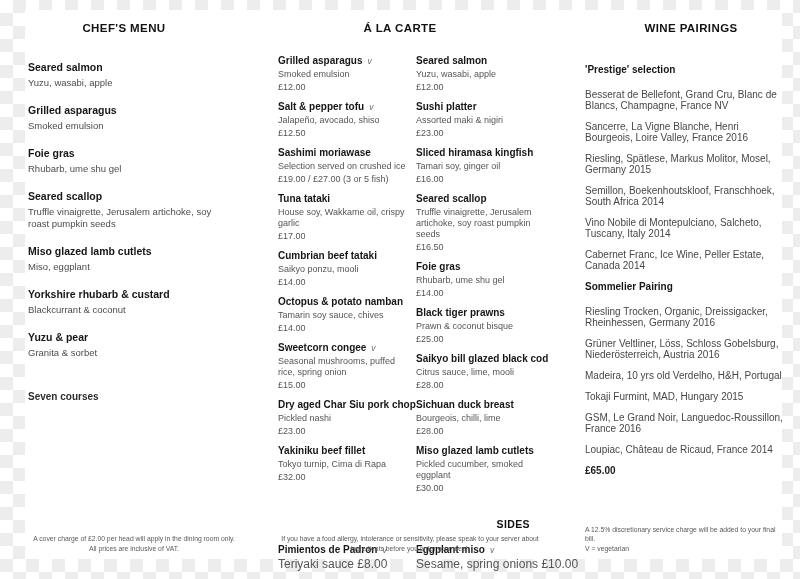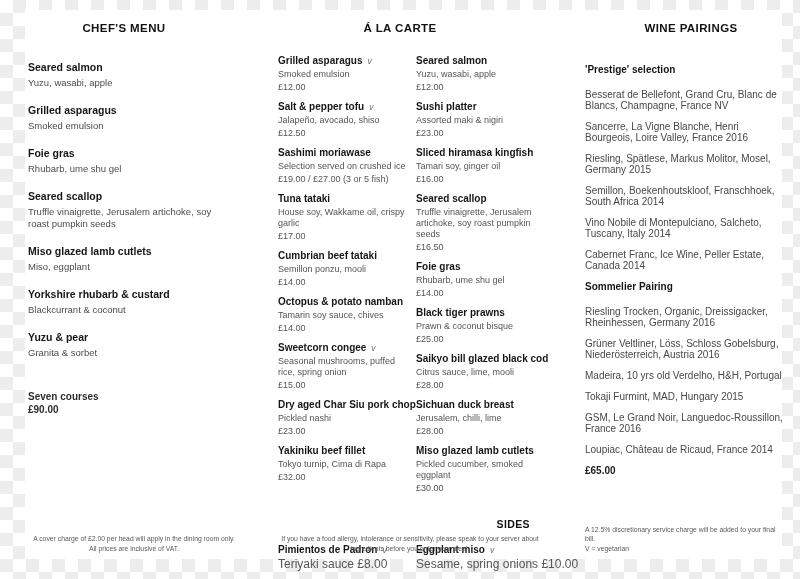--- a/index.html
+++ b/index.html
@@ -98,21 +98,20 @@
     <div class="chef-desc">Blackcurrant &amp; coconut</div>
   </div>
 
   <div class="chef-item">
     <div class="chef-name">Yuzu &amp; pear</div>
     <div class="chef-desc">Granita &amp; sorbet</div>
   </div>
 </div>
       <div class="chefs-summary">
         <div class="summary-name">Seven courses</div>
-        <div class="summary-price">£90.00</div>
       </div>
     </div>
 
     <div class="col-carte">
       <div class="col-title carte-title">Á LA CARTE</div>
       <div class="cols2">
         <div class="colA">
   <div class="carte-item">
     <div class="carte-name"><span>Grilled asparagus</span><span class="veg">v</span></div>
     <div class="carte-desc">Smoked emulsion</div>
@@ -132,21 +131,21 @@
   </div>
 
   <div class="carte-item">
     <div class="carte-name"><span>Tuna tataki</span><span class="veg"></span></div>
     <div class="carte-desc">House soy, Wakkame oil, crispy garlic</div>
     <div class="carte-price">£17.00</div>
   </div>
 
   <div class="carte-item">
     <div class="carte-name"><span>Cumbrian beef tataki</span><span class="veg"></span></div>
-    <div class="carte-desc">Semillon ponzu, mooli</div>
+    <div class="carte-desc">Saikyo ponzu, mooli</div>
     <div class="carte-price">£14.00</div>
   </div>
 
   <div class="carte-item">
     <div class="carte-name"><span>Octopus &amp; potato namban</span><span class="veg"></span></div>
     <div class="carte-desc">Tamarin soy sauce, chives</div>
     <div class="carte-price">£14.00</div>
   </div>
 
   <div class="carte-item">
@@ -205,21 +204,21 @@
   </div>
 
   <div class="carte-item">
     <div class="carte-name"><span>Saikyo bill glazed black cod</span><span class="veg"></span></div>
     <div class="carte-desc">Citrus sauce, lime, mooli</div>
     <div class="carte-price">£28.00</div>
   </div>
 
   <div class="carte-item">
     <div class="carte-name"><span>Sichuan duck breast</span><span class="veg"></span></div>
-    <div class="carte-desc">Jerusalem, chilli, lime</div>
+    <div class="carte-desc">Bourgeois, chilli, lime</div>
     <div class="carte-price">£28.00</div>
   </div>
 
   <div class="carte-item">
     <div class="carte-name"><span>Miso glazed lamb cutlets</span><span class="veg"></span></div>
     <div class="carte-desc">Pickled cucumber, smoked eggplant</div>
     <div class="carte-price">£30.00</div>
   </div>
 </div>
       </div>

